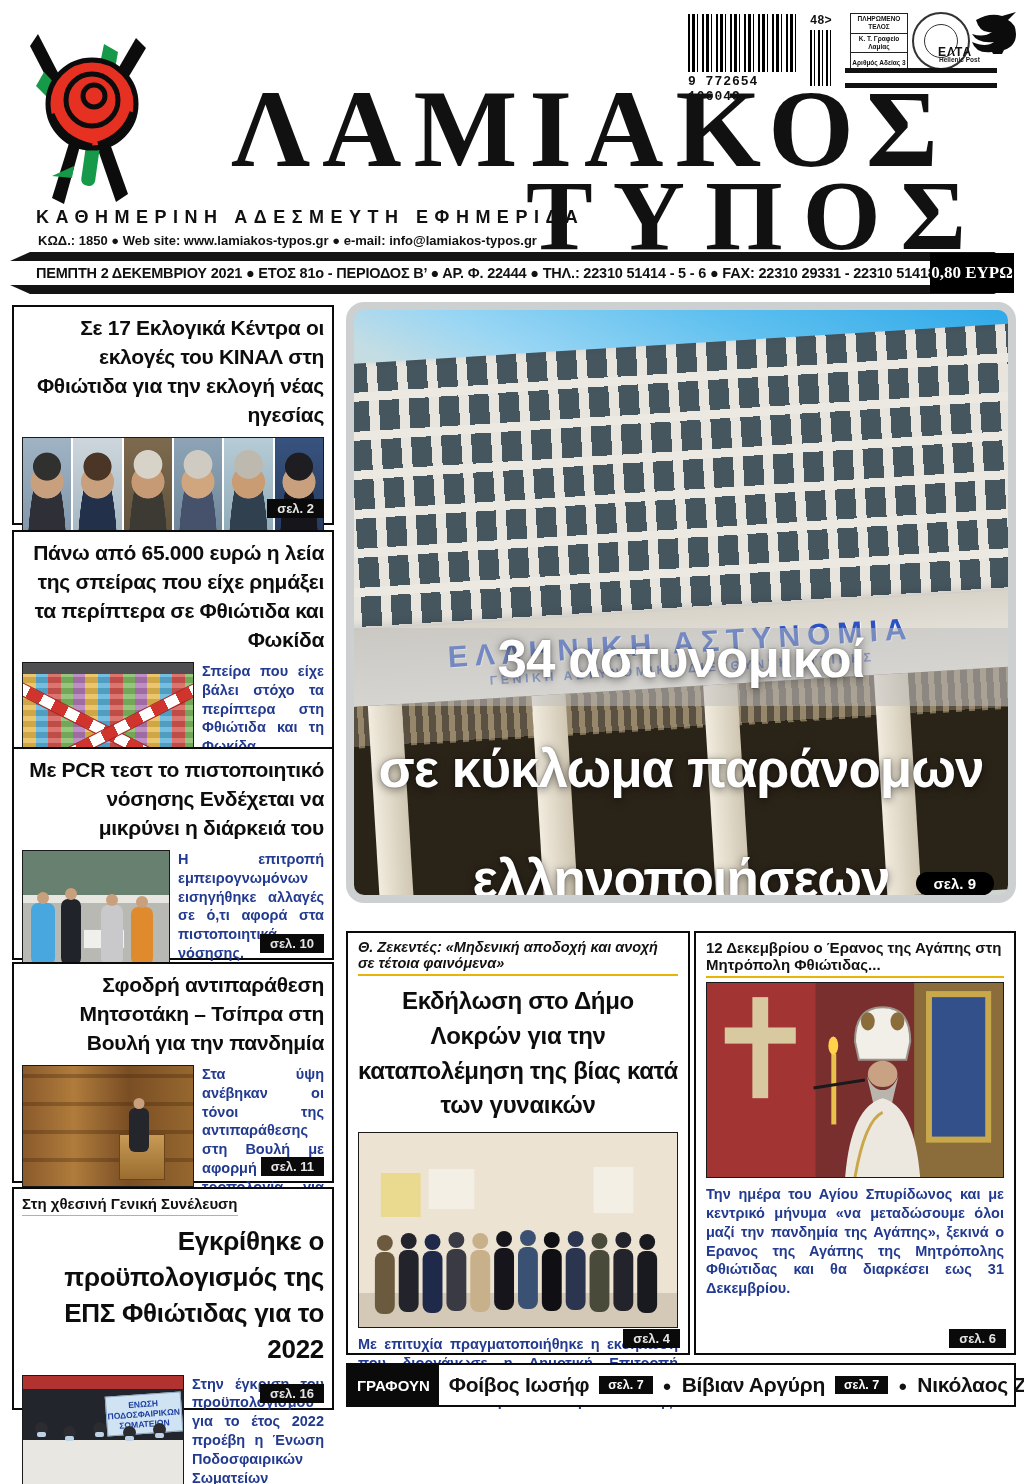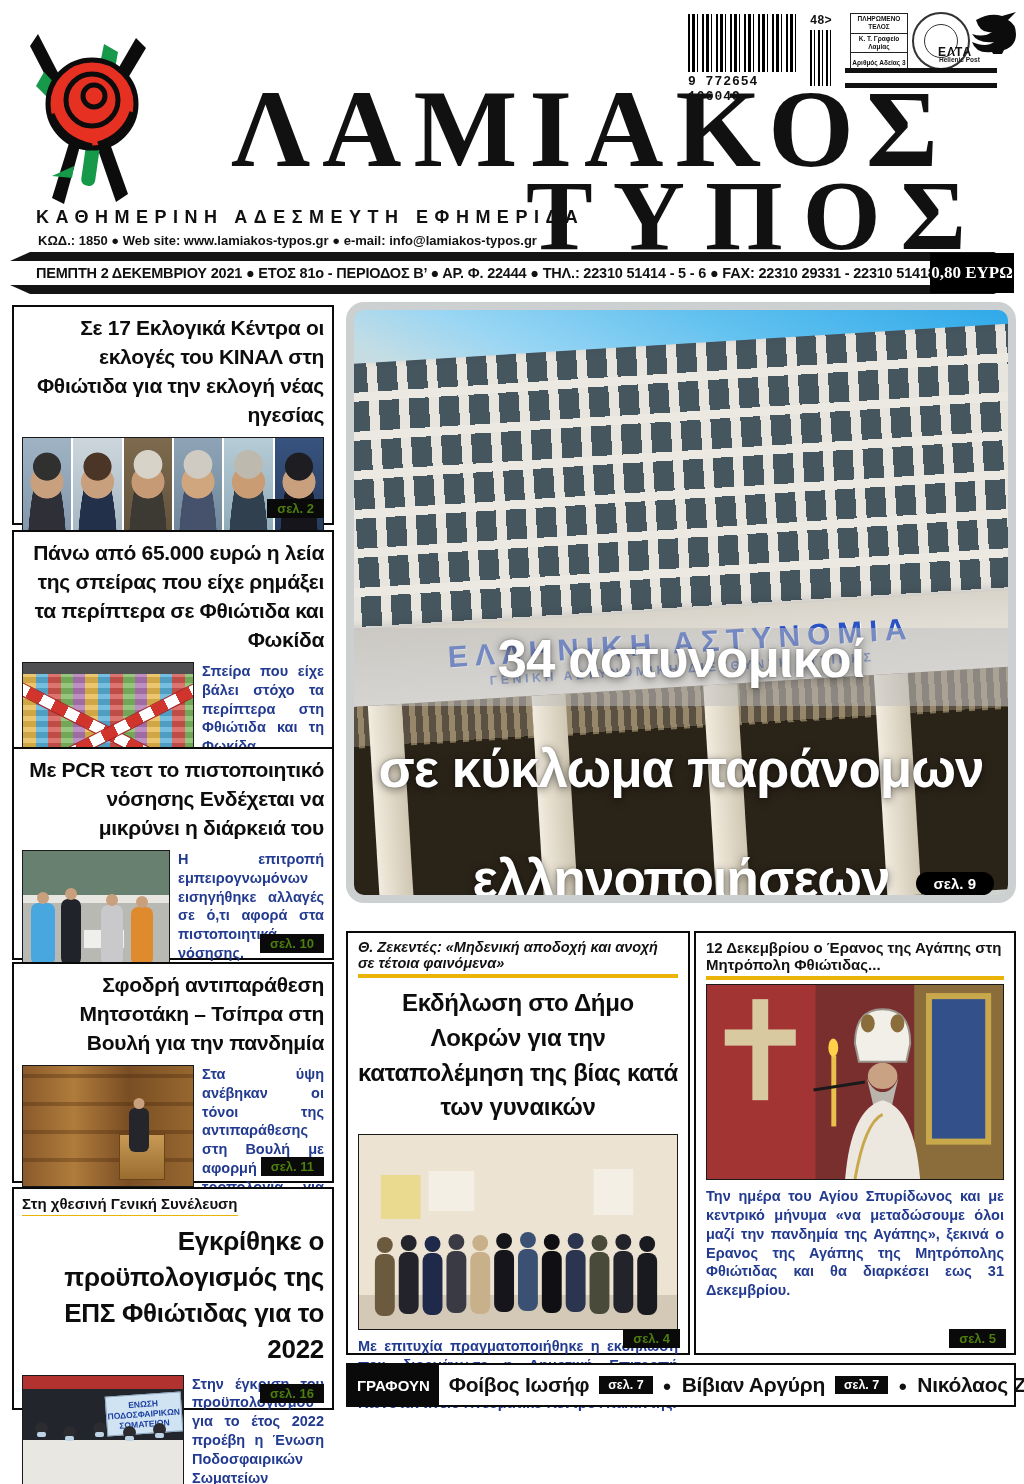--- a/index.html
+++ b/index.html
@@ -44,25 +44,25 @@
   .db-text{position:absolute;left:26px;right:92px;top:9px;height:24px;display:flex;align-items:center;
            font-size:14.5px;font-weight:bold;white-space:nowrap;letter-spacing:-0.2px;}
   .db-price{position:absolute;right:0;top:1px;width:84px;height:40px;background:#000;color:#fff;
             display:flex;align-items:center;justify-content:center;
             font-family:"Liberation Serif","DejaVu Serif",serif;font-size:17px;font-weight:bold;}
   
   .art{position:absolute;left:12px;width:322px;border:2px solid #0a0a0a;background:#fff;
        padding:5px 8px;box-sizing:border-box;}
   .art h2{margin:2px 0 7px;text-align:right;font-size:21px;line-height:1.38;letter-spacing:-0.3px;color:#0d0d0d;}
   .art .body{font-size:14.5px;font-weight:bold;line-height:1.3;color:#223a8f;text-align:justify;}
-  .pg{position:absolute;right:8px;bottom:5px;background:#0a0a0a;color:#4d7c0f;
+  .pg{position:absolute;right:8px;bottom:5px;background:#0a0a0a;color:#e5e5e5;
       font-size:13px;font-weight:bold;padding:2px 10px;white-space:nowrap;}
   .row{display:flex;gap:8px;}
   .photo{border:1px solid #1a1a1a;position:relative;overflow:hidden;flex-shrink:0;box-sizing:border-box;}
-  .kick{font-size:15px;font-weight:bold;border-bottom:4px solid #eab308;padding:1px 0 3px;margin-bottom:4px;}
+  .kick{font-size:15px;font-weight:bold;border-bottom:2px solid #eab308;padding:1px 0 3px;margin-bottom:4px;}
   
   .faces{display:flex;gap:2px;background:#fff;height:112px;}
   .face{flex:1;}
   .face{background:
      radial-gradient(circle at 50% 26%,#30302f 0 16%,rgba(0,0,0,0) 17%),
      radial-gradient(circle at 50% 40%,#c9a07e 0 23%,rgba(0,0,0,0) 24%),
      radial-gradient(ellipse at 50% 118%,#2f2f38 0 58%,rgba(0,0,0,0) 59%),
      linear-gradient(180deg,#9fb3c4,#7e93a8);}
   .face:nth-child(2){background:
      radial-gradient(circle at 50% 26%,#4a3527 0 16%,rgba(0,0,0,0) 17%),
@@ -379,21 +379,21 @@
         <ellipse cx="163" cy="38" rx="7" ry="9" fill="#8a6d3b"></ellipse>
         <ellipse cx="193" cy="38" rx="7" ry="9" fill="#8a6d3b"></ellipse>
         <ellipse cx="178" cy="90" rx="15" ry="13" fill="#c9a284"></ellipse>
         <path d="M162,92 q16,64 16,84 q0,-20 16,-84 q-6,14 -16,14 q-10,0 -16,-14 z" fill="#b9b4ac"></path>
         <path d="M140,192 q6,-70 38,-78 q32,8 38,78 z" fill="#ece8df"></path>
         <path d="M150,192 q10,-56 28,-64" fill="none" stroke="#c8a84b" stroke-width="3"></path>
         <line x1="108" y1="104" x2="160" y2="96" stroke="#1a1a1a" stroke-width="3"></line>
       </svg>
     </div>
     <div class="body">Την ημέρα του Αγίου Σπυρίδωνος και με κεντρικό μήνυμα «να μεταδώσουμε όλοι μαζί την πανδημία της Αγάπης», ξεκινά ο Ερανος της Αγάπης της Μητρόπολης Φθιώτιδας και θα διαρκέσει εως 31 Δεκεμβρίου.</div>
-    <div class="pg">σελ. 5</div>
+    <div class="pg">σελ. 6</div>
   </div>
 
   <div class="colstrip">
     <div class="col-label">ΓΡΑΦΟΥΝ</div>
     <div class="col-items">
       <span class="col-name">Φοίβος Ιωσήφ</span>
       <span class="col-pg">σελ. 7</span>
       <span class="col-sep">●</span>
       <span class="col-name">Βίβιαν Αργύρη</span>
       <span class="col-pg">σελ. 7</span>

